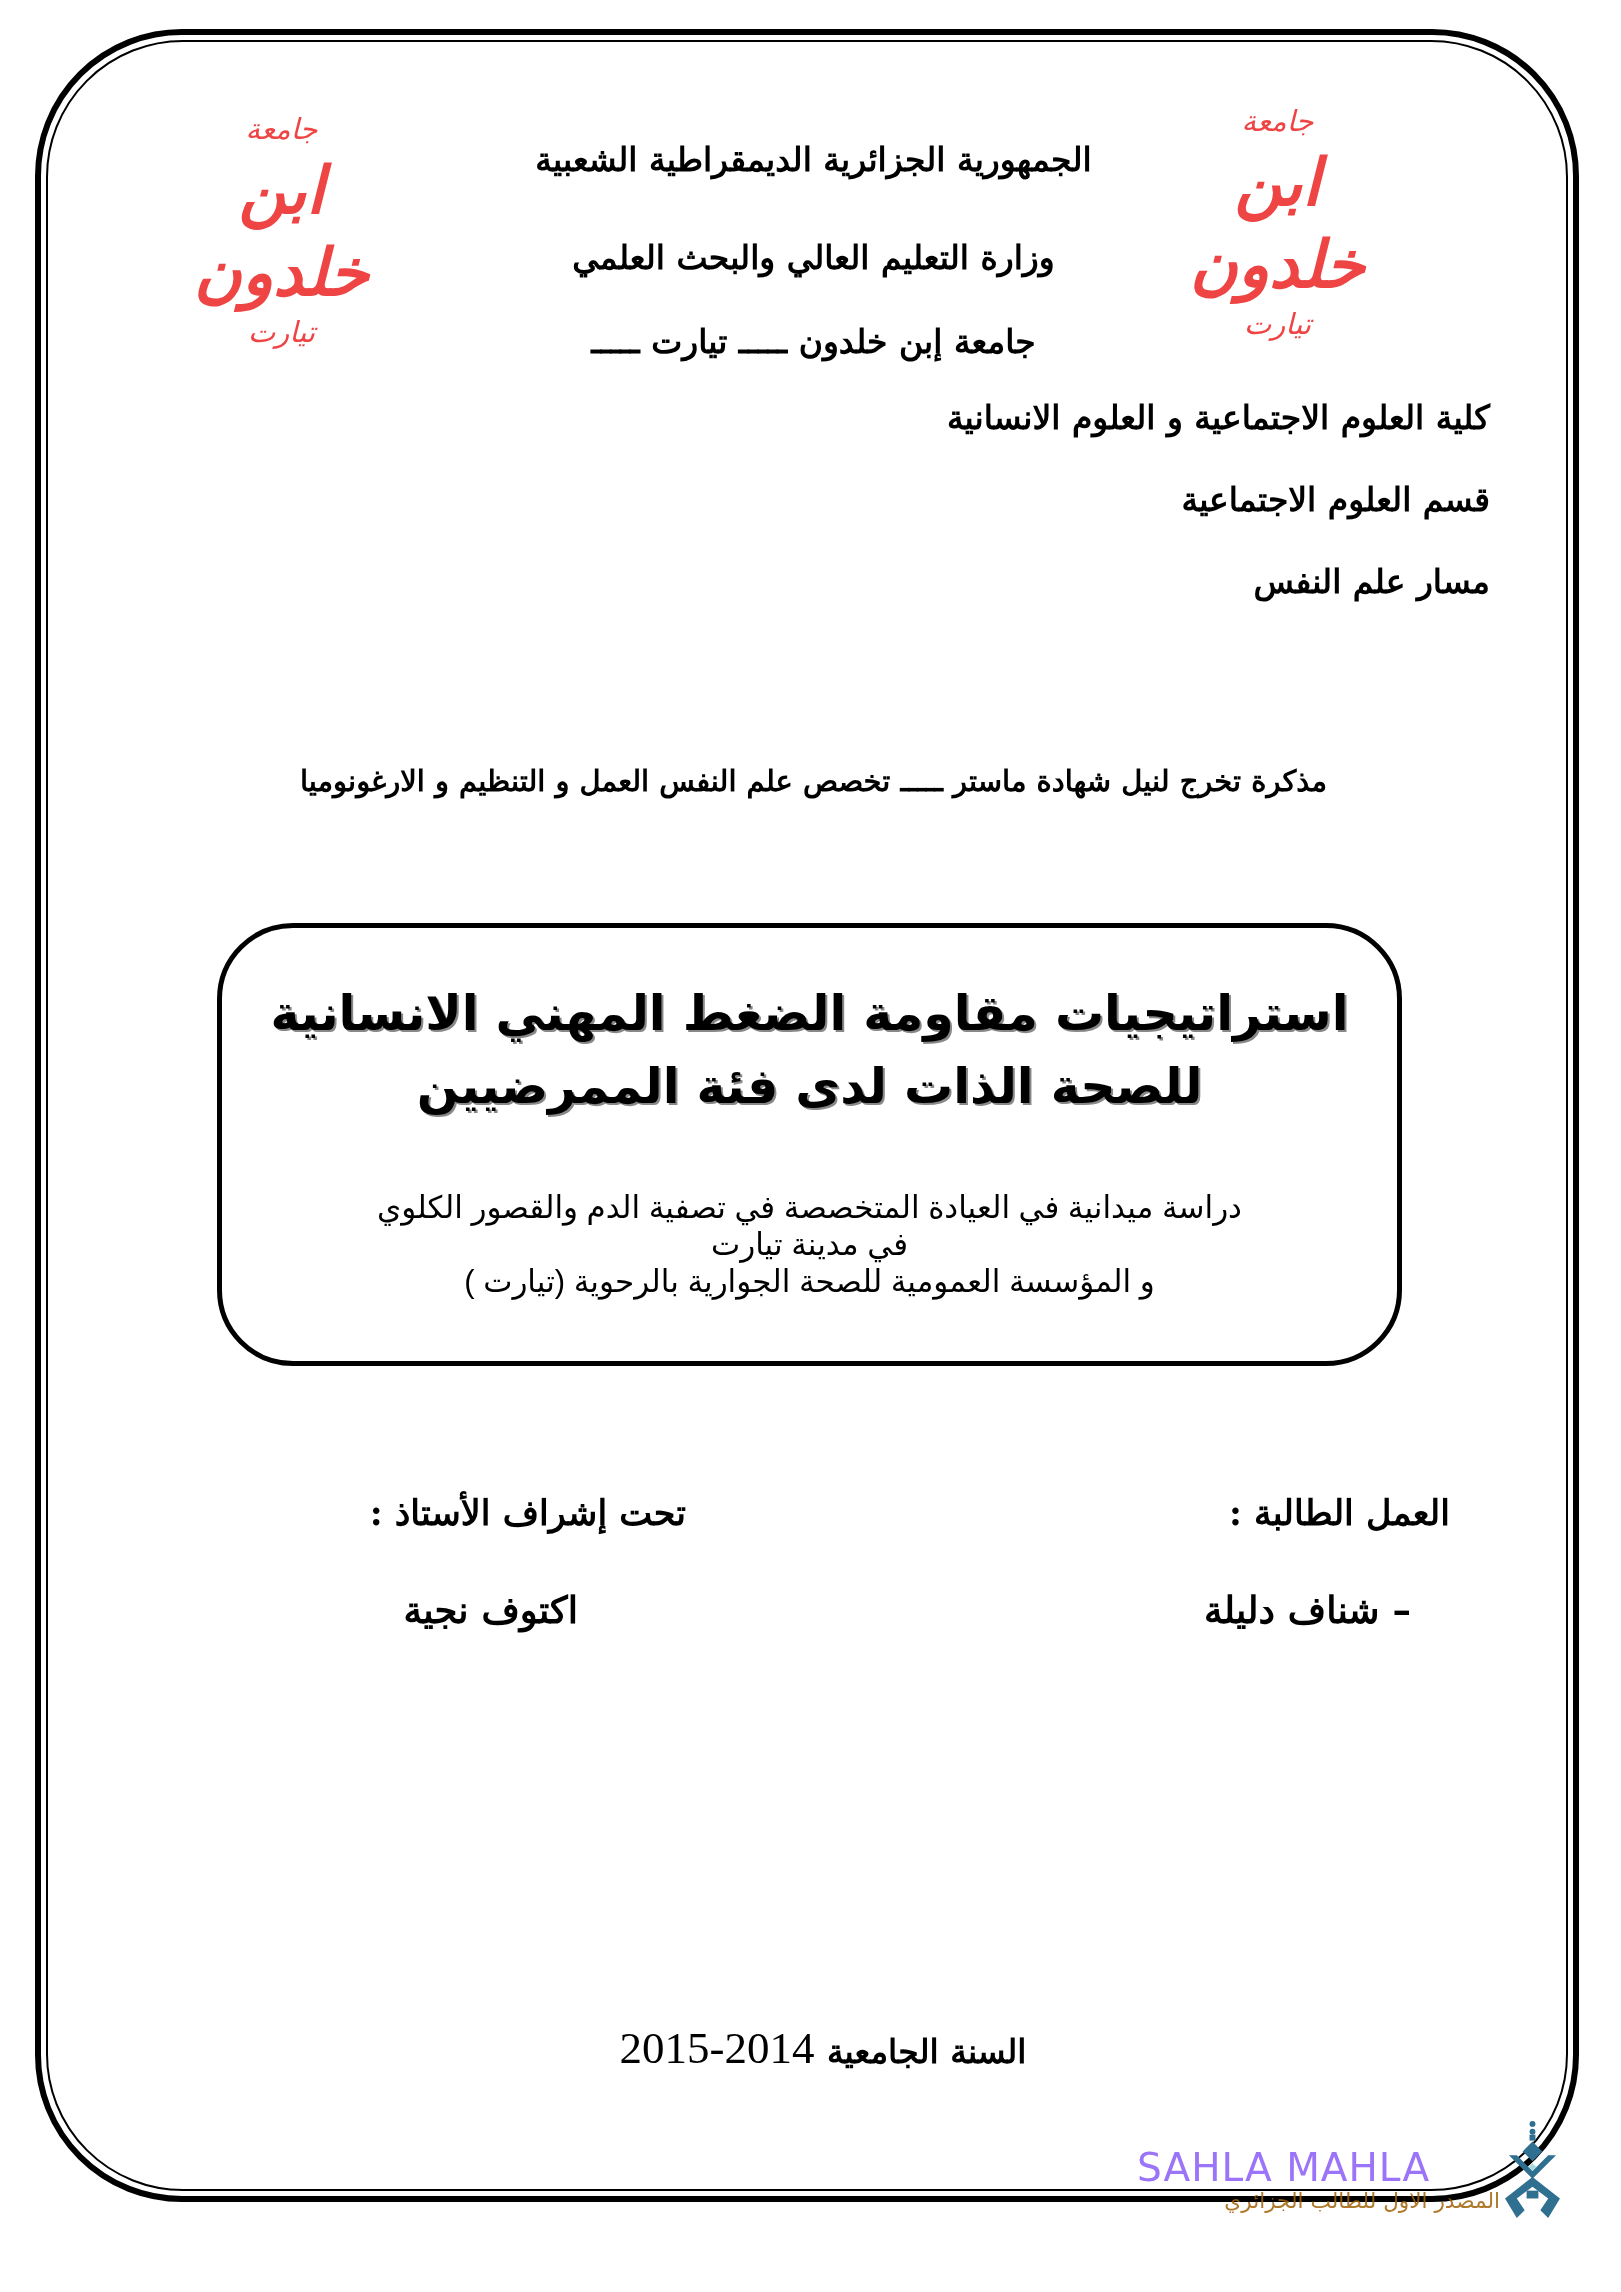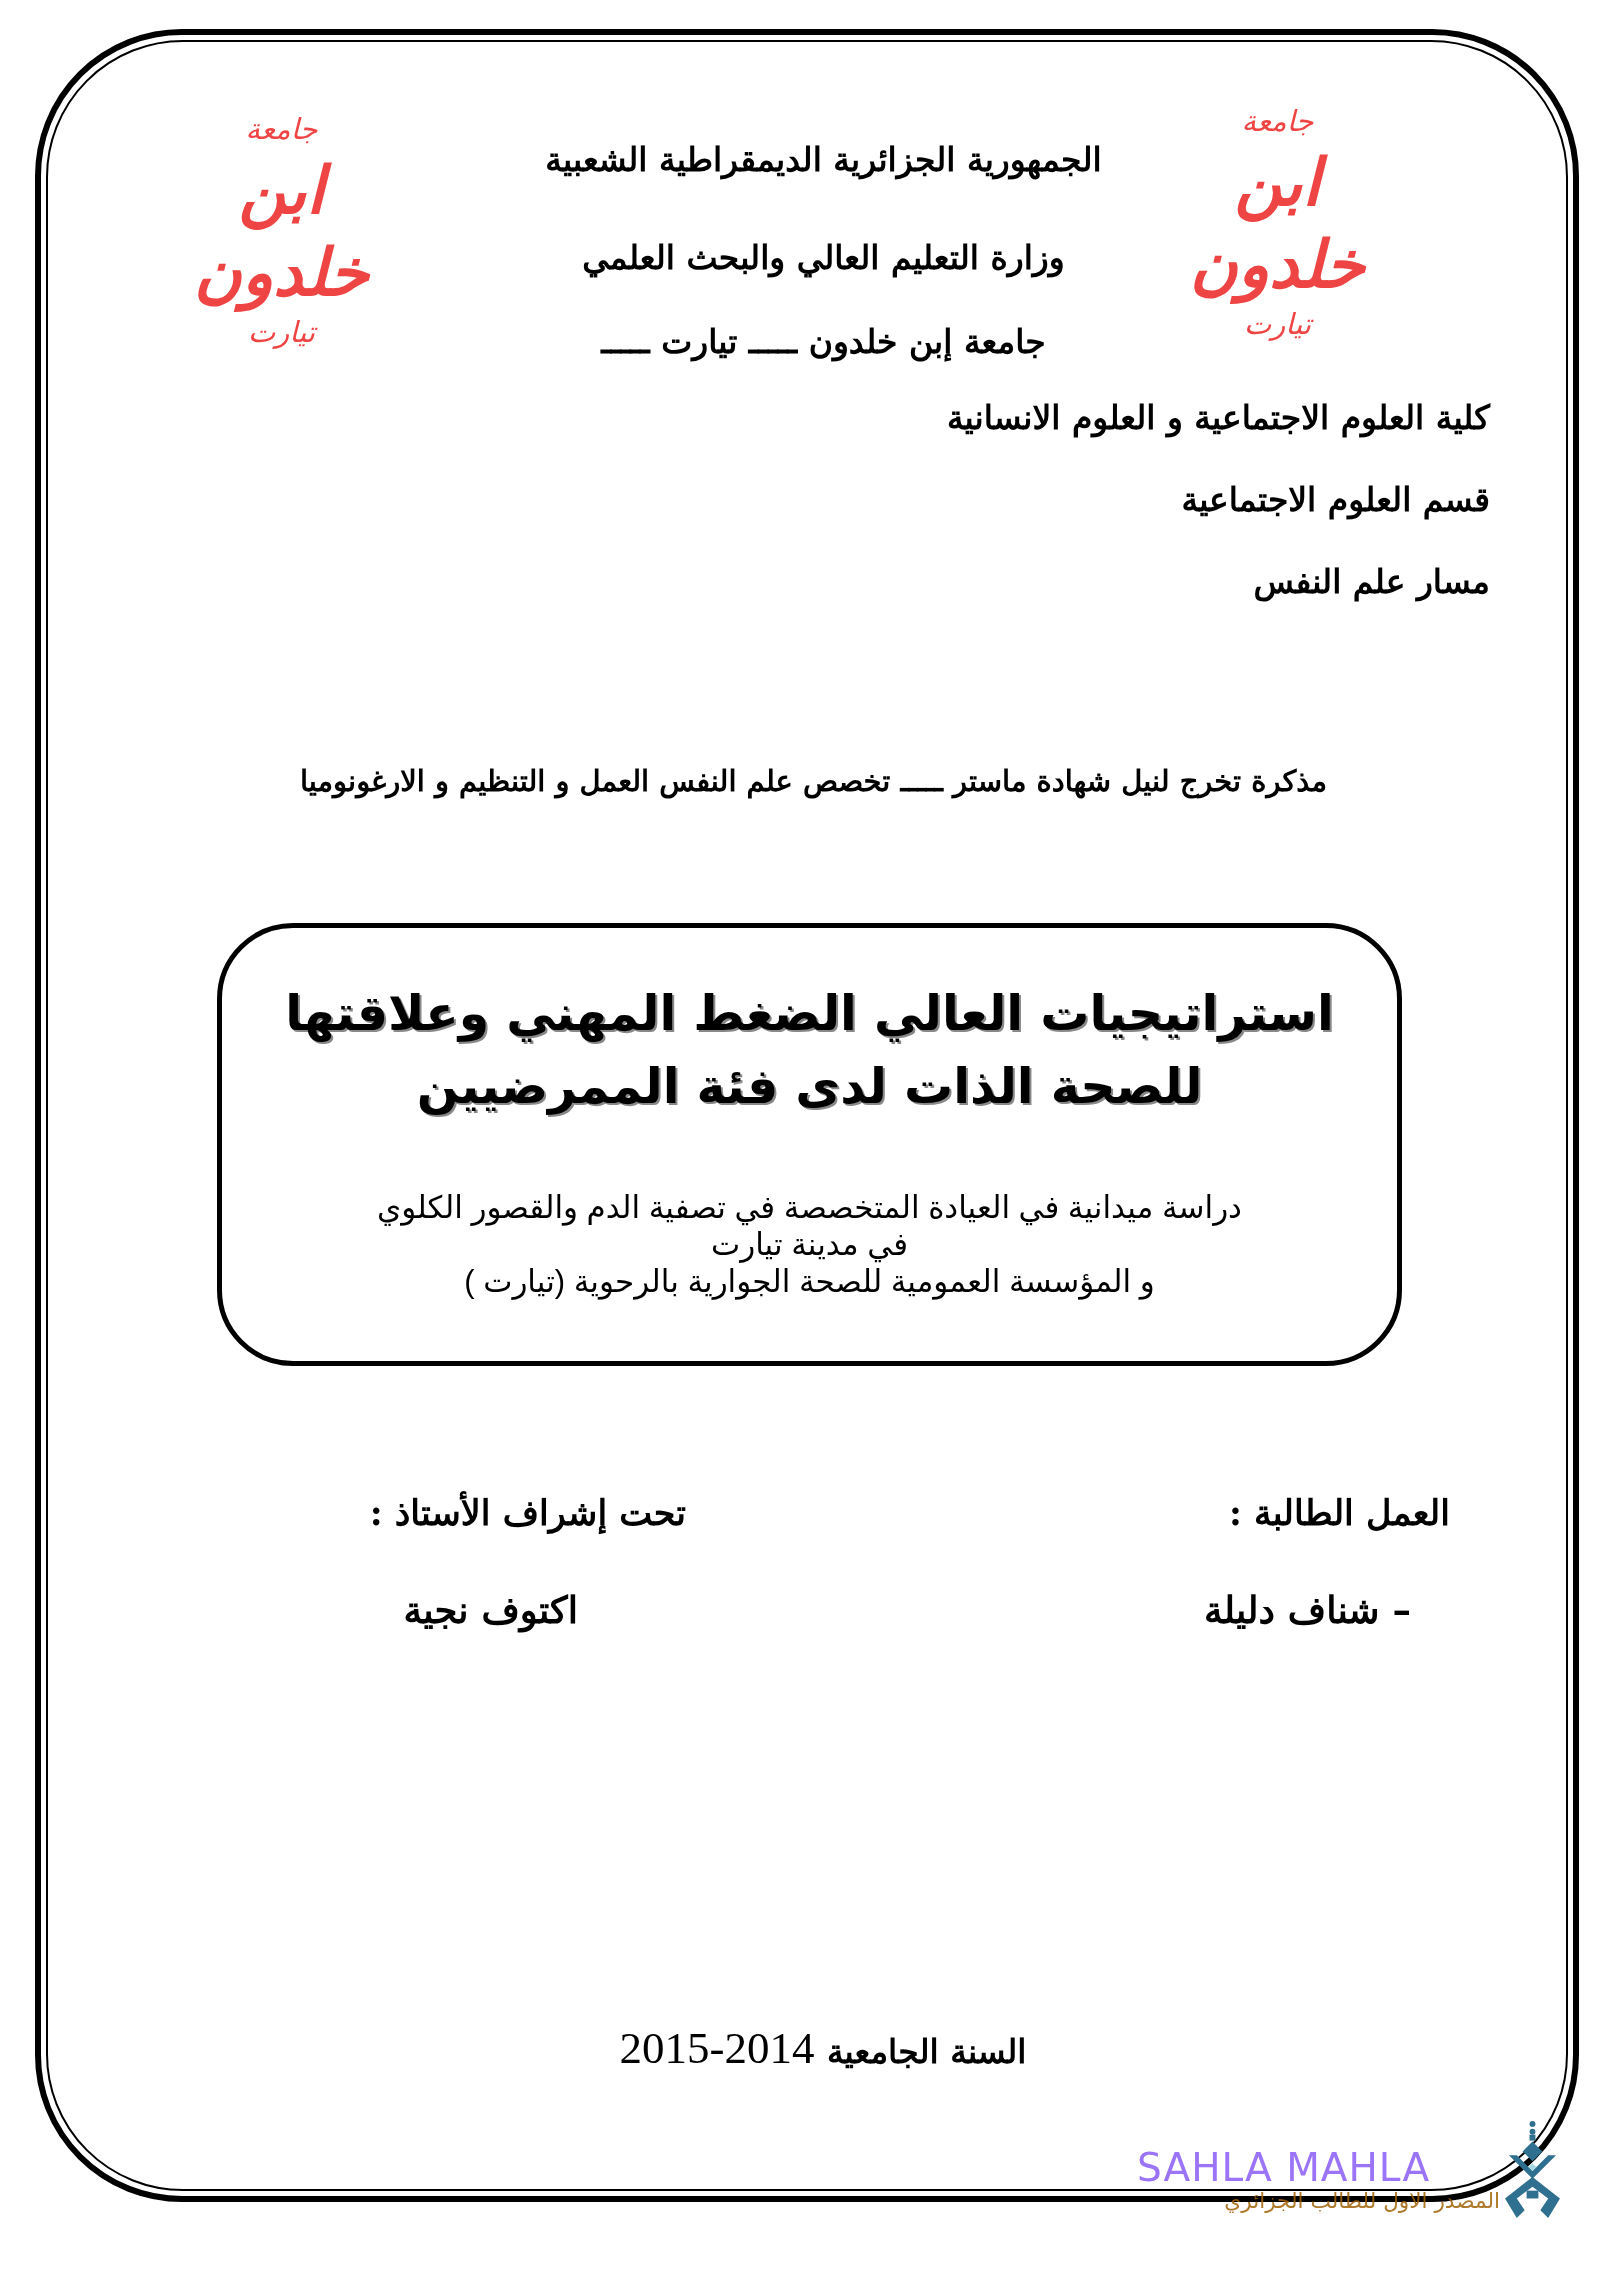--- a/index.html
+++ b/index.html
@@ -176,39 +176,39 @@
   <span class="l-mid">ابن خلدون</span>
   <span class="l-bot">تيارت</span>
 </div>
 
 <div class="logo" style="left:1145px; top:90px;">
   <span class="l-top">جامعة</span>
   <span class="l-mid">ابن خلدون</span>
   <span class="l-bot">تيارت</span>
 </div>
 
-<div class="abs rtl center-text" style="left:500px; top:132px; width:647px;">
+<div class="abs rtl center-text" style="left:490px; top:132px; width:647px;">
   <div class="header-line" style="height:98px;">الجمهورية الجزائرية الديمقراطية الشعبية</div>
   <div class="header-line" style="height:84px;">وزارة التعليم العالي والبحث العلمي</div>
   <div class="header-line">جامعة إبن خلدون ـــــ تيارت ـــــ</div>
 </div>
 
 <div class="abs rtl right-text" style="left:686px; top:390px; width:804px;">
   <div class="faculty-line" style="height:82px;">كلية العلوم الاجتماعية و العلوم الانسانية</div>
   <div class="faculty-line" style="height:82px;">قسم العلوم الاجتماعية</div>
   <div class="faculty-line">مسار علم النفس</div>
 </div>
 
 <div class="abs rtl center-text" style="left:196px; top:757px; width:1235px;">
   <div class="degree-line">مذكرة تخرج لنيل شهادة ماستر   ـــــ تخصص علم النفس العمل و التنظيم و الارغونوميا</div>
 </div>
 
 <div class="title-box">
   <div class="abs rtl center-text" style="left:0; top:49px; width:100%;">
-    <div class="title-main">استراتيجيات العالي الضغط المهني وعلاقتها</div>
+    <div class="title-main">استراتيجيات مقاومة الضغط المهني الانسانية</div>
     <div class="title-main">للصحة الذات لدى فئة الممرضيين</div>
   </div>
   <div class="abs rtl center-text" style="left:0; top:261px; width:100%;">
     <div class="subtitle">دراسة ميدانية في العيادة المتخصصة في تصفية الدم والقصور الكلوي</div>
     <div class="subtitle">في مدينة تيارت</div>
     <div class="subtitle">و المؤسسة العمومية للصحة الجوارية بالرحوية (تيارت )</div>
   </div>
 </div>
 
 <div class="abs rtl right-text" style="left:1019px; top:1488px; width:431px;">

